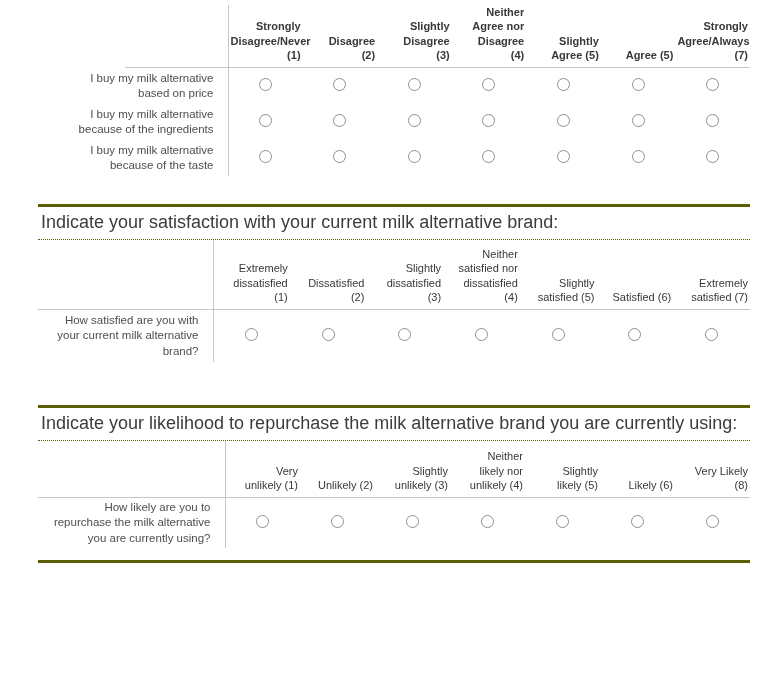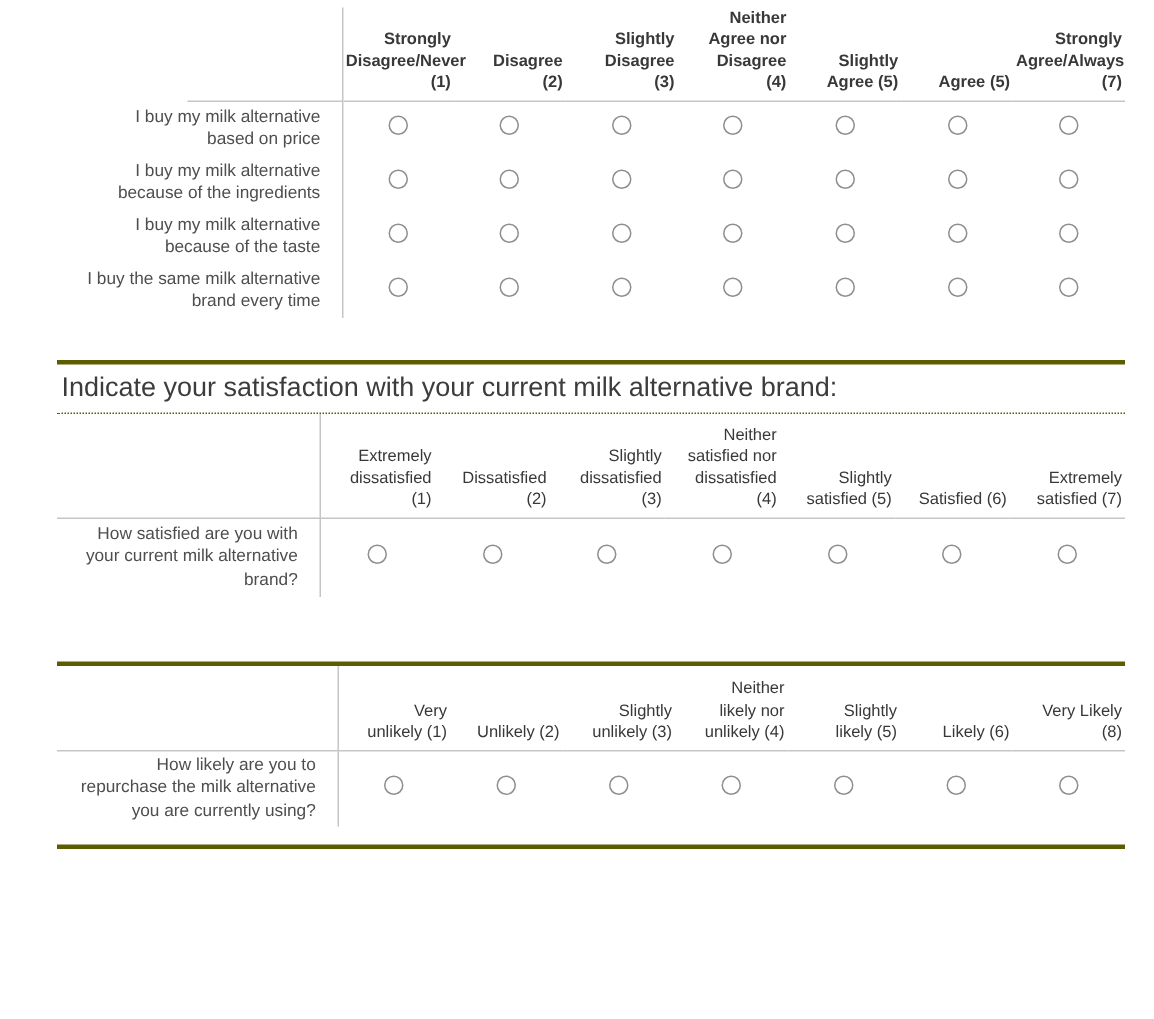--- a/index.html
+++ b/index.html
@@ -122,31 +122,20 @@
           <th>I buy my milk alternative
 because of the taste</th>
           <td><span class="radio"></span></td>
           <td><span class="radio"></span></td>
           <td><span class="radio"></span></td>
           <td><span class="radio"></span></td>
           <td><span class="radio"></span></td>
           <td><span class="radio"></span></td>
           <td><span class="radio"></span></td>
         </tr>
-        <tr>
-          <th>I buy the same milk alternative
-brand every time</th>
-          <td><span class="radio"></span></td>
-          <td><span class="radio"></span></td>
-          <td><span class="radio"></span></td>
-          <td><span class="radio"></span></td>
-          <td><span class="radio"></span></td>
-          <td><span class="radio"></span></td>
-          <td><span class="radio"></span></td>
-        </tr>
       </tbody>
     </table>
 
   <div class="gap1">
     <div class="section-rule"></div>
     <div class="section-title">Indicate your satisfaction with your current milk alternative brand:</div>
     <table class="matrix m2">
         <thead>
           <tr>
             <th class="corner"></th>
@@ -181,20 +170,21 @@
             <td><span class="radio"></span></td>
             <td><span class="radio"></span></td>
             <td><span class="radio"></span></td>
           </tr>
         </tbody>
       </table>
   </div>
 
   <div class="gap2">
     <div class="section-rule"></div>
+    <div class="section-title">Indicate your likelihood to repurchase the milk alternative brand you are currently using:</div>
     <table class="matrix m3">
         <thead>
           <tr>
             <th class="corner"></th>
             <th>Very
 unlikely (1)</th>
             <th>Unlikely (2)</th>
             <th>Slightly
 unlikely (3)</th>
             <th>Neither

